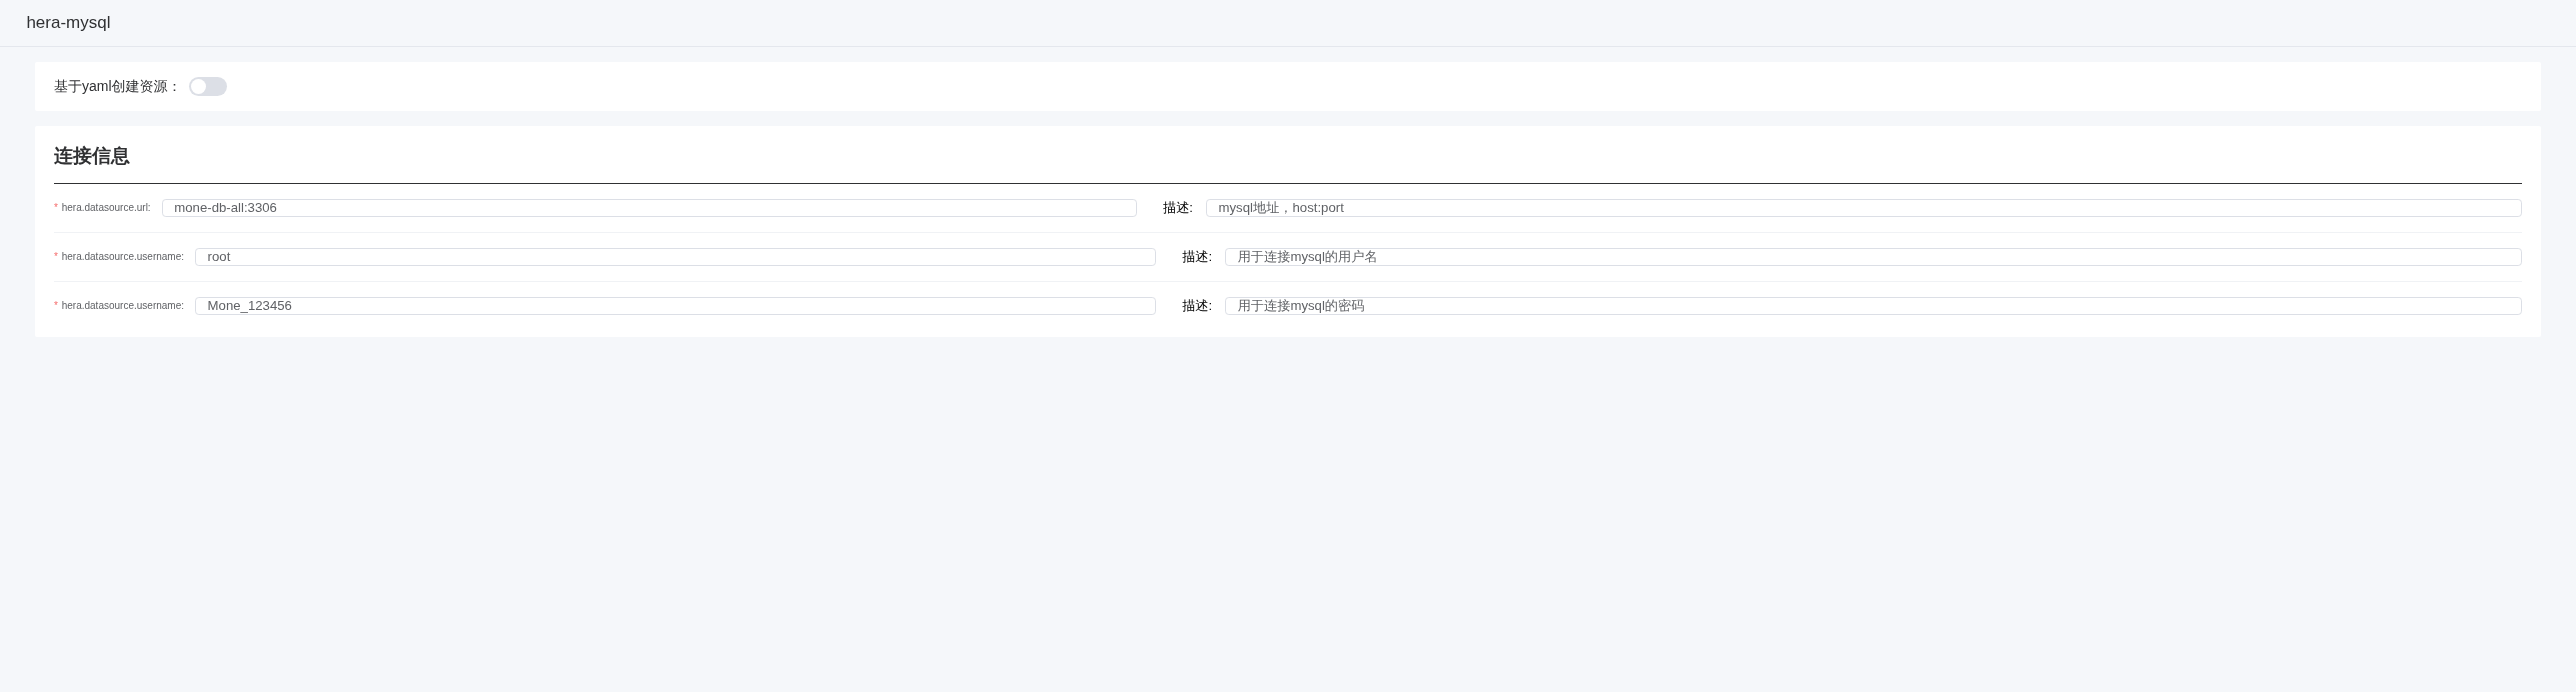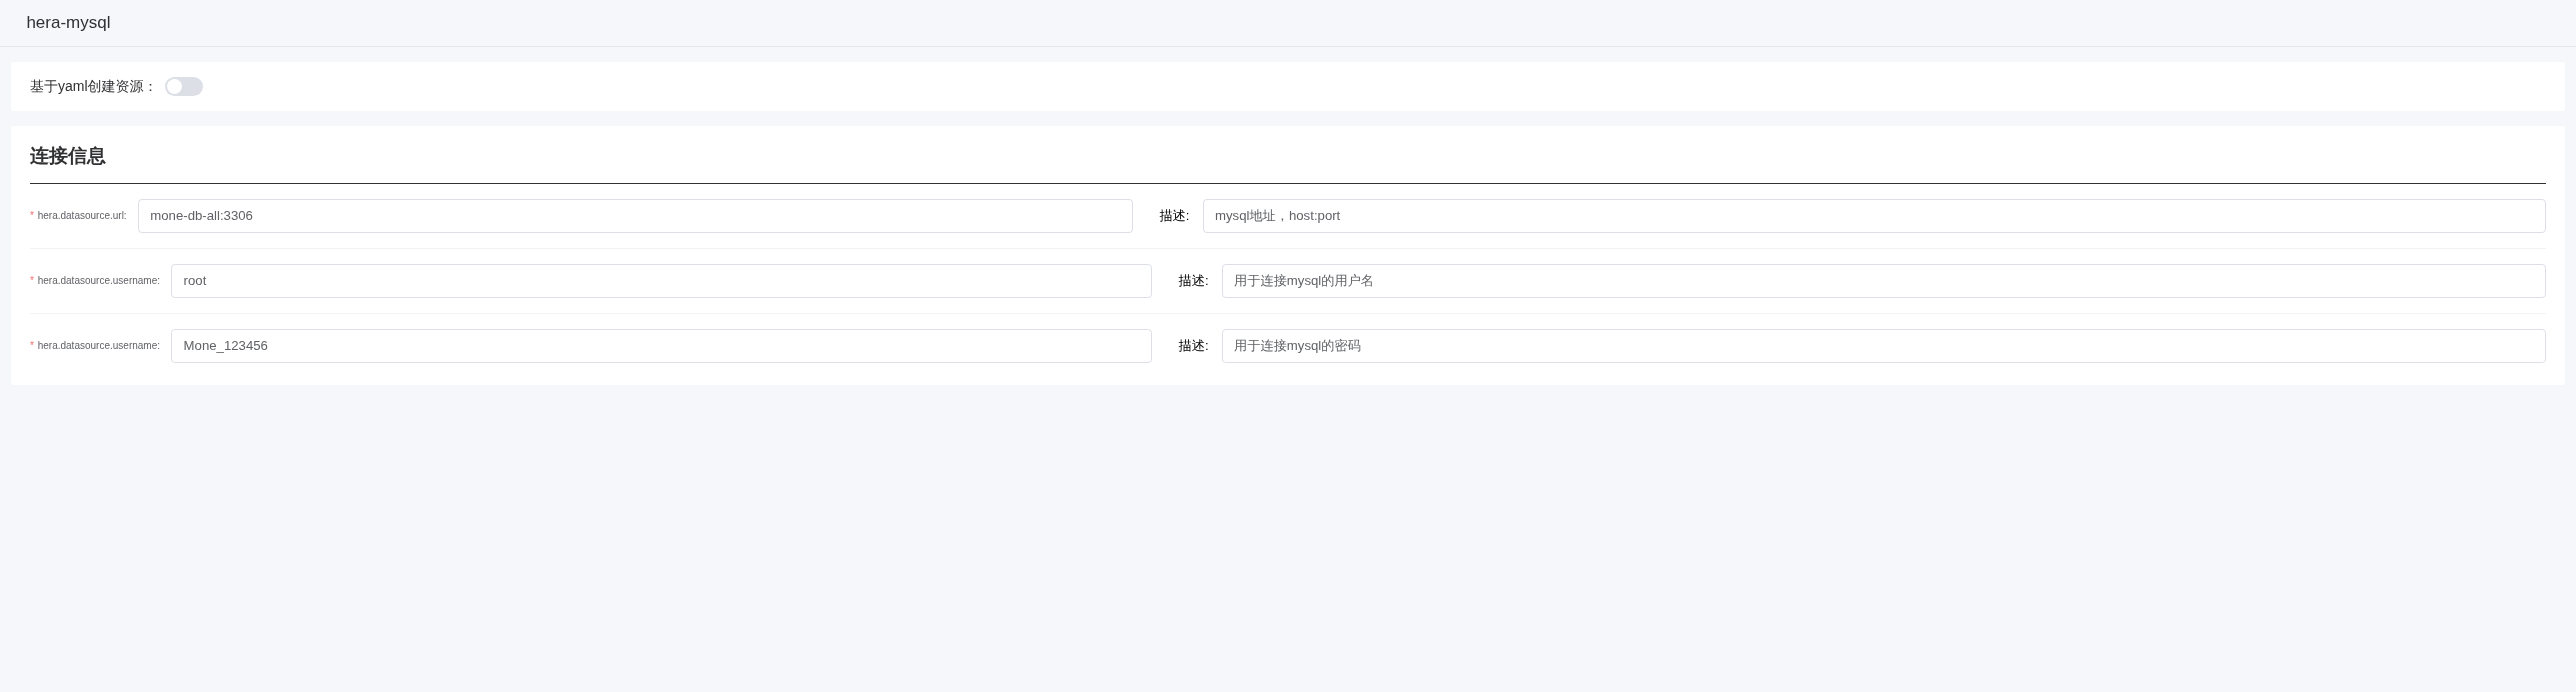--- a/index.html
+++ b/index.html
@@ -20,21 +20,21 @@
     .header {
       padding: 13.2px 26.4px;
       border-bottom: 0.9px solid #e4e7ed;
     }
     .header-title {
       font-size: 17px;
       font-weight: 400;
       color: #303133;
     }
     .content {
-      padding: 15px 11px;
+      padding: 15px 35px;
     }
     .yaml-card {
       background: #fff;
       padding: 15px 19px;
       margin-bottom: 15px;
       border-radius: 1.9px;
       display: flex;
       align-items: center;
     }
     .yaml-label {
@@ -93,21 +93,21 @@
     }
     .form-label .required {
       color: #f56c6c;
       margin-right: 3.8px;
     }
     .form-input-wrapper {
       flex: 1;
     }
     .form-input {
       width: 100%;
-      height: 34px;
+      height: 18px;
       padding: 0 11.3px;
       border: 0.9px solid #dcdfe6;
       border-radius: 3.8px;
       font-size: 13.2px;
       color: #606266;
       outline: none;
       background: #fff;
       font-family: inherit;
     }
     .desc-label {

